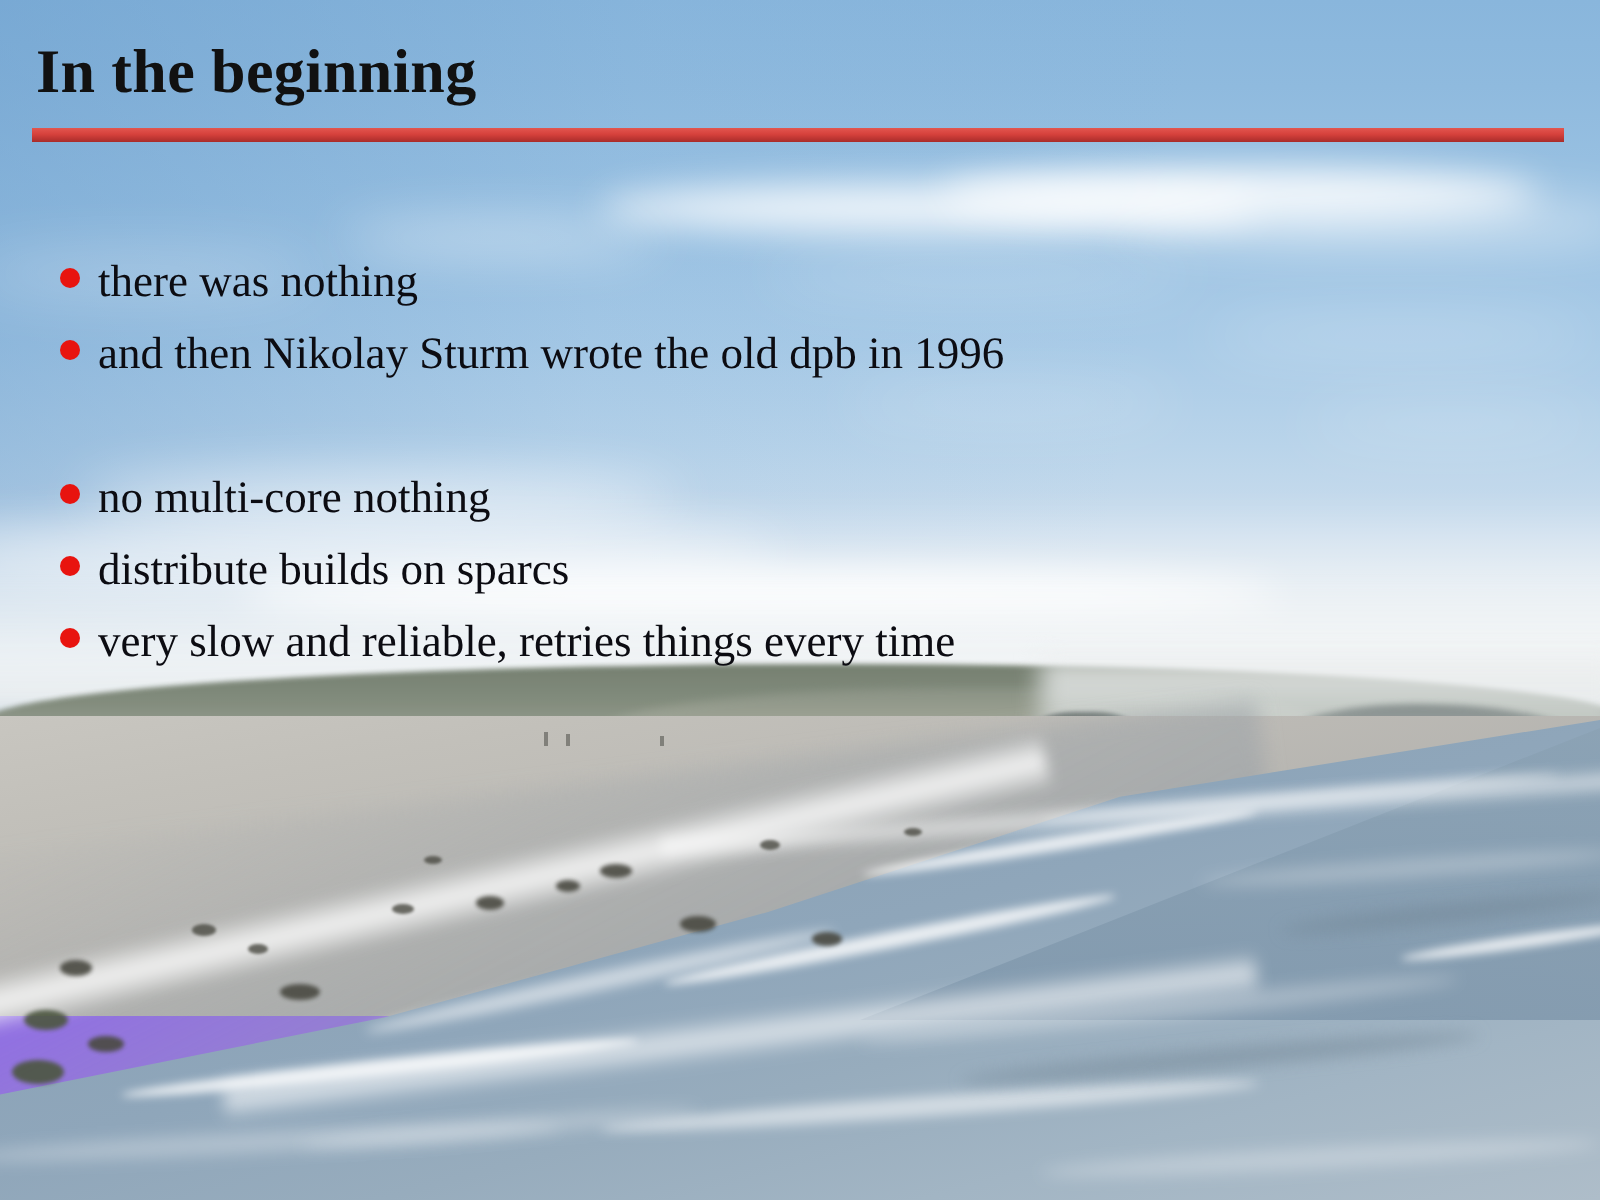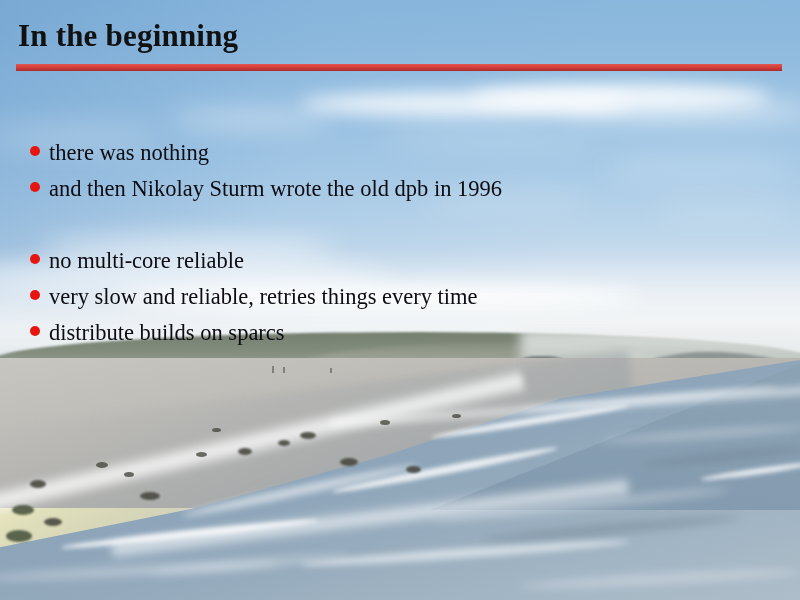--- a/index.html
+++ b/index.html
@@ -6,21 +6,21 @@
     margin: 0;
     padding: 0;
     background: #000;
   }
   #slide {
     position: relative;
     width: 800px;
     height: 600px;
     overflow: hidden;
     font-family: "Liberation Serif", "DejaVu Serif", serif;
-    background: #fef9c3;
+    background: #8b5cf6;
   }
 
   
   .photo {
     position: absolute;
     inset: 0;
     overflow: hidden;
   }
 
   
@@ -222,21 +222,20 @@
     width: 766px;
     height: 7px;
     background: linear-gradient(180deg, #e2564f 0%, #d6413c 45%, #a82c2a 100%);
   }
 
   .bullets {
     position: absolute;
     left: 30px;
     top: 130px;
     width: 740px;
-    margin-top: 12px;
   }
   .bullet-row {
     display: flex;
     align-items: baseline;
     height: 36px;
   }
   .bullet-row.spacer { height: 36px; }
   .dot {
     flex: 0 0 auto;
     width: 10px;
@@ -343,28 +342,28 @@
 
     <div class="bullet-row">
       <span class="dot"></span>
       <span class="btext">and then Nikolay Sturm wrote the old dpb in 1996</span>
     </div>
 
     <div class="bullet-row spacer"></div>
 
     <div class="bullet-row">
       <span class="dot"></span>
-      <span class="btext">no multi-core reliable</span>
+      <span class="btext">no multi-core nothing</span>
+    </div>
+
+    <div class="bullet-row">
+      <span class="dot"></span>
+      <span class="btext">distribute builds on sparcs</span>
     </div>
 
     <div class="bullet-row">
       <span class="dot"></span>
       <span class="btext">very slow and reliable, retries things every time</span>
     </div>
 
-    <div class="bullet-row">
-      <span class="dot"></span>
-      <span class="btext">distribute builds on sparcs</span>
-    </div>
-
   </div>
 
 </div>
 
 </body></html>

